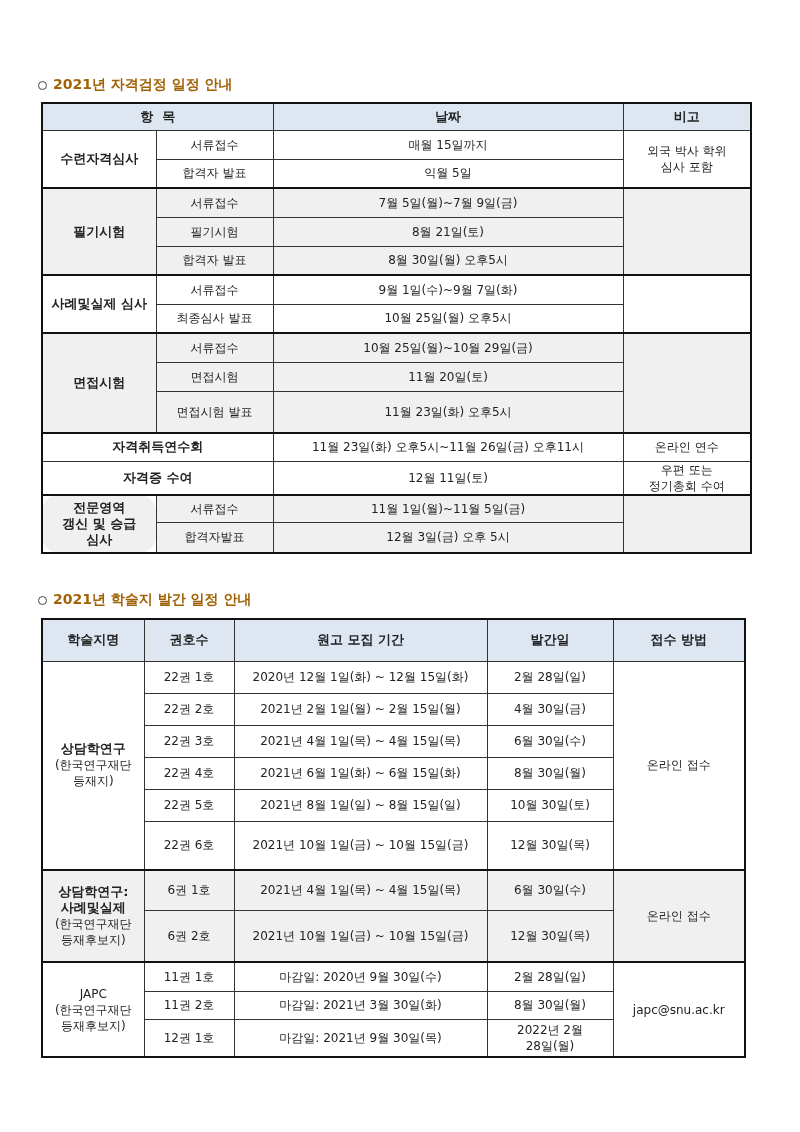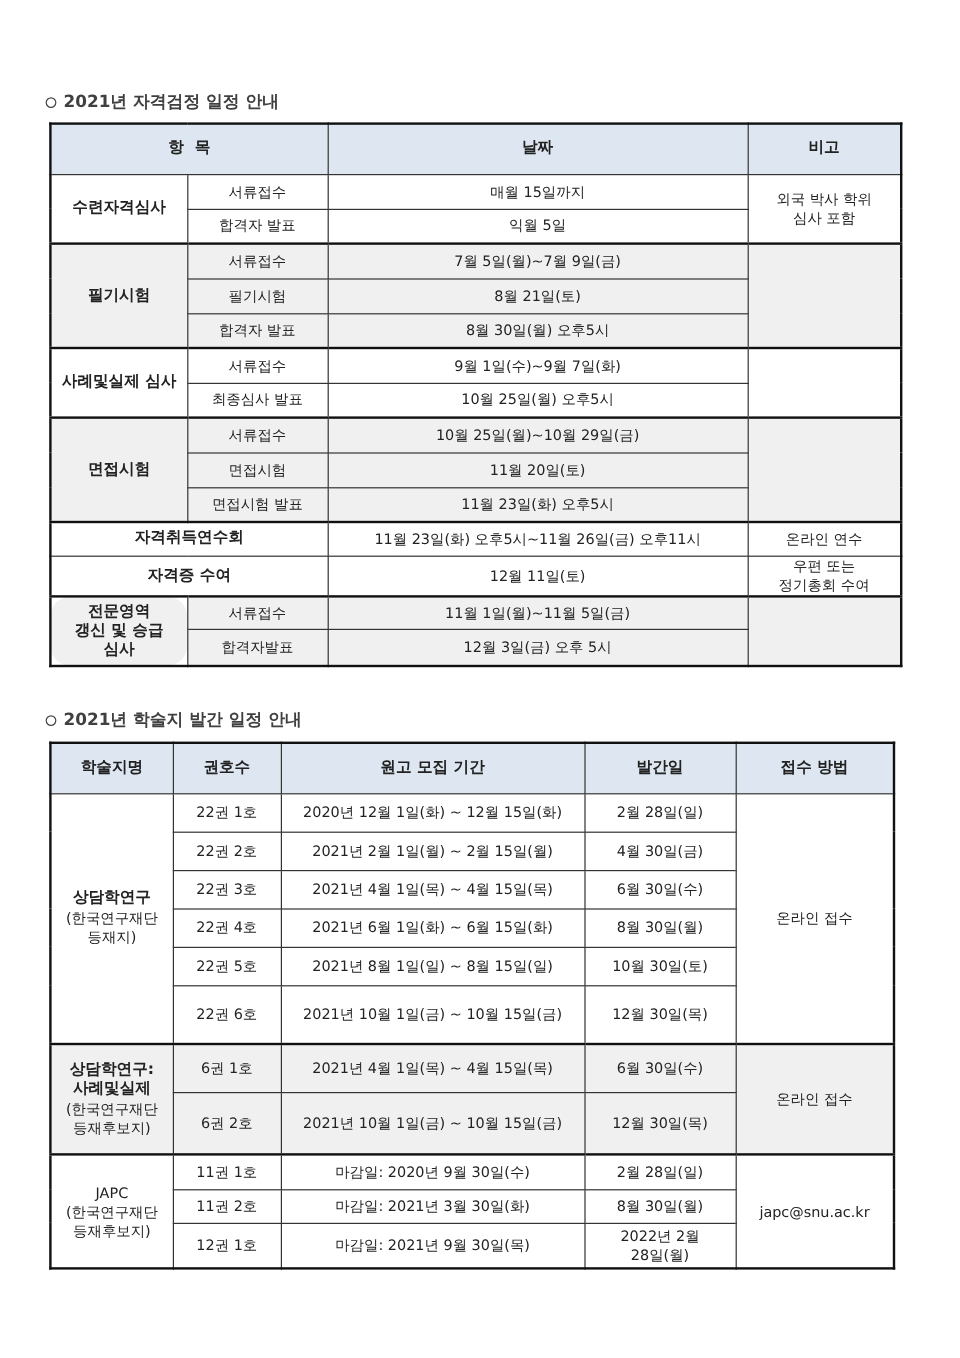--- a/index.html
+++ b/index.html
@@ -3,21 +3,21 @@
 <meta charset="utf-8">
 <style>
   html, body { margin: 0; padding: 0; background: #ffffff; }
   body {
     width: 800px; height: 1132px; position: relative; overflow: hidden;
     font-family: "DejaVu Sans", "Liberation Sans", sans-serif;
     color: #222;
   }
   .section-title {
     position: absolute; left: 38px;
-    font-size: 14px; font-weight: bold; color: #404040;
+    font-size: 14px; font-weight: bold; color: #a16207;
     display: flex; align-items: center; gap: 6px;
   }
   .circle-icon {
     width: 9px; height: 9px; border: 1px solid #444; border-radius: 50%;
     display: inline-block; box-sizing: border-box;
   }
   table {
     position: absolute; border-collapse: collapse; table-layout: fixed;
     border: 2px solid #111; font-size: 12px;
   }
@@ -43,21 +43,21 @@
 </div>
 
 <table id="t1">
   <colgroup>
     <col style="width:114px">
       <col style="width:117px">
       <col style="width:350px">
       <col style="width:128px">
   </colgroup>
   <tbody>
-      <tr style="height:42px">
+      <tr style="height:27px">
     <th colspan="2" style="white-space:pre">항  목</th>
     <th>날짜</th>
     <th>비고</th>
   </tr>
 
   <tr style="height:29px">
     <td rowspan="2" class="bold">수련자격심사</td>
     <td>서류접수</td>
     <td>매월 15일까지</td>
     <td rowspan="2" class="pre">외국 박사 학위
@@ -97,21 +97,21 @@
   <tr style="height:29px" class="thick-top">
     <td rowspan="3" class="bold gray">면접시험</td>
     <td class="gray">서류접수</td>
     <td class="gray">10월 25일(월)~10월 29일(금)</td>
     <td rowspan="3" class="gray"></td>
   </tr>
   <tr style="height:29px">
     <td class="gray">면접시험</td>
     <td class="gray">11월 20일(토)</td>
   </tr>
-  <tr style="height:29px">
+  <tr style="height:42px">
     <td class="gray">면접시험 발표</td>
     <td class="gray">11월 23일(화) 오후5시</td>
   </tr>
 
   <tr style="height:28px" class="thick-top">
     <td colspan="2" class="bold">자격취득연수회</td>
     <td>11월 23일(화) 오후5시~11월 26일(금) 오후11시</td>
     <td>온라인 연수</td>
   </tr>
 

